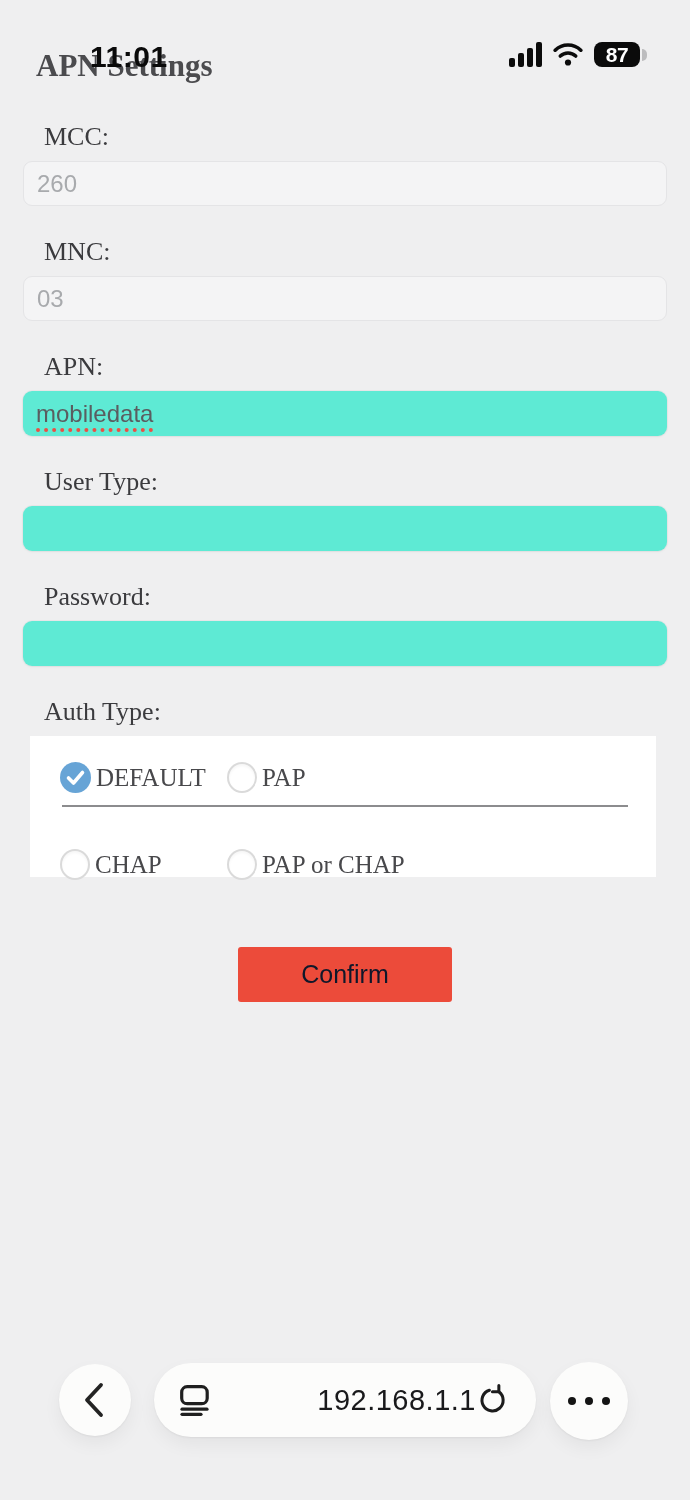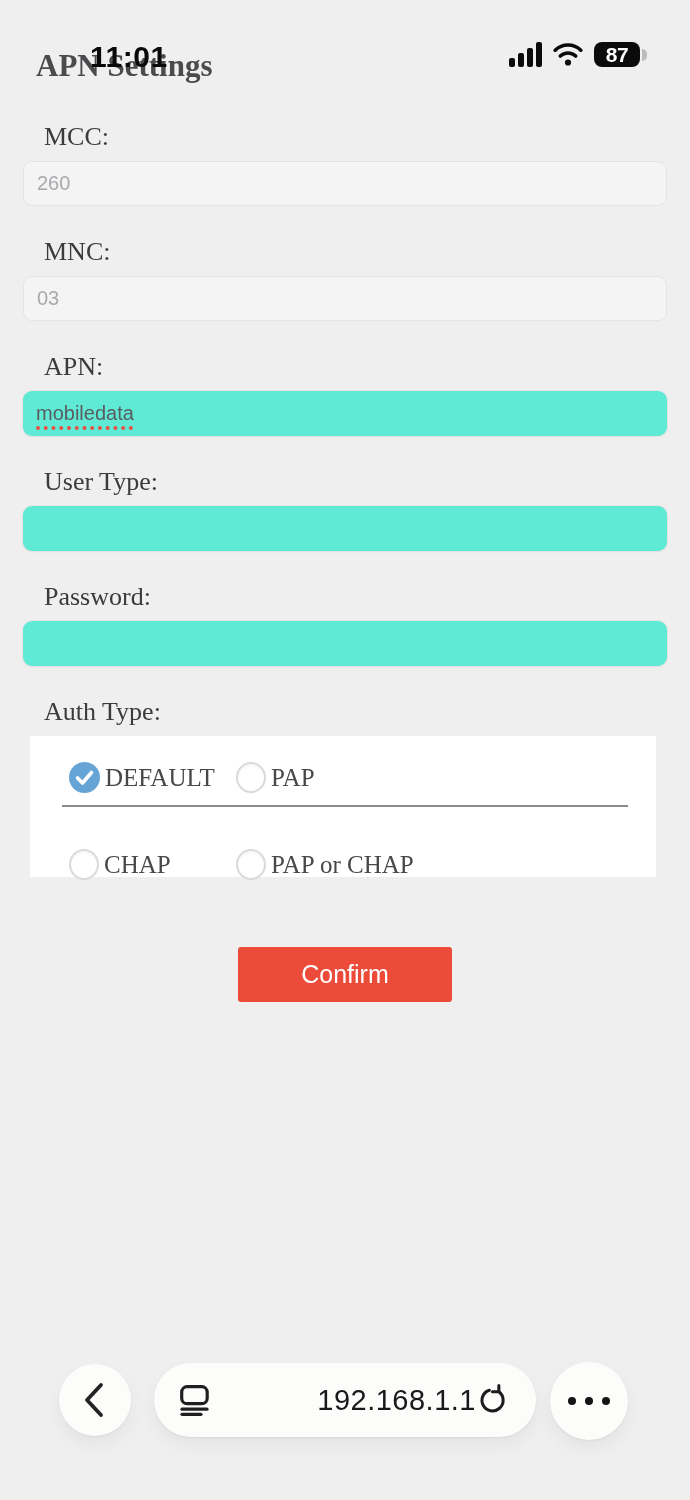--- a/index.html
+++ b/index.html
@@ -40,21 +40,21 @@
   .field-label{
     margin:33px 0 0 44px;
     font-family:"Liberation Serif", serif;
     font-size:26px;color:#3b3b3e;line-height:26px;
   }
   .field-label.first{margin-top:40px;}
   .tb{
     display:block;box-sizing:border-box;
     margin:11px 0 0 23px;width:644px;height:45px;
     border-radius:9px;padding:0 13px;
-    font-family:"Liberation Sans", sans-serif;font-size:20px;
+    font-family:"Liberation Sans", sans-serif;font-size:24px;
   }
   input.tb{outline:none;}
   .tb.disabled{
     background:#f4f4f5;border:1px solid #e4e4e6;color:#a8aaad;
   }
   .tb.editable{
     background:#5eead4;border:none;color:#5a5d60;
     box-shadow:0 0 0 1px rgba(0,0,0,.03), 0 1px 3px rgba(0,0,0,.04);
   }
   .tb.apn-box{line-height:45px;}
@@ -64,21 +64,20 @@
     text-decoration-color:#e95045;
     text-decoration-thickness:3.5px;
     text-underline-offset:6px;
   }
 
   
   .auth-card{
     position:relative;box-sizing:border-box;
     margin:11px 0 0 30px;width:626px;height:141px;
     background:#ffffff;
-    padding-left:9px;
   }
   .auth-row{position:relative;height:31px;}
   .auth-row.r1{top:26px;}
   .auth-row.r2{top:82px;}
   .auth-divider{
     position:absolute;top:69px;left:32px;width:566px;height:0;
     border-top:2px solid #8c8c8e;
   }
   .radio-opt{
     position:absolute;top:0;display:flex;align-items:center;cursor:pointer;
@@ -95,21 +94,21 @@
   .radio-label{
     margin-left:5px;
     font-family:"Liberation Serif", serif;
     font-size:25px;color:#48484b;
   }
 
   
   .confirm-btn{
     display:block;margin:70px auto 0;
     width:214px;height:55px;border:none;border-radius:3px;
-    background:#ec4b3a;color:#ffffff;
+    background:#ec4b3a;color:#0f172a;
     font-family:"Liberation Sans", sans-serif;font-size:25px;
     cursor:pointer;
   }
 
   
   .browser-bar{position:absolute;left:0;top:1360px;width:690px;height:84px;}
   .nav-circle{
     position:absolute;border-radius:50%;background:#fcfcfb;
     box-shadow:0 1px 2px rgba(0,0,0,.05), 0 8px 18px rgba(0,0,0,.05);
     display:flex;align-items:center;justify-content:center;cursor:pointer;

